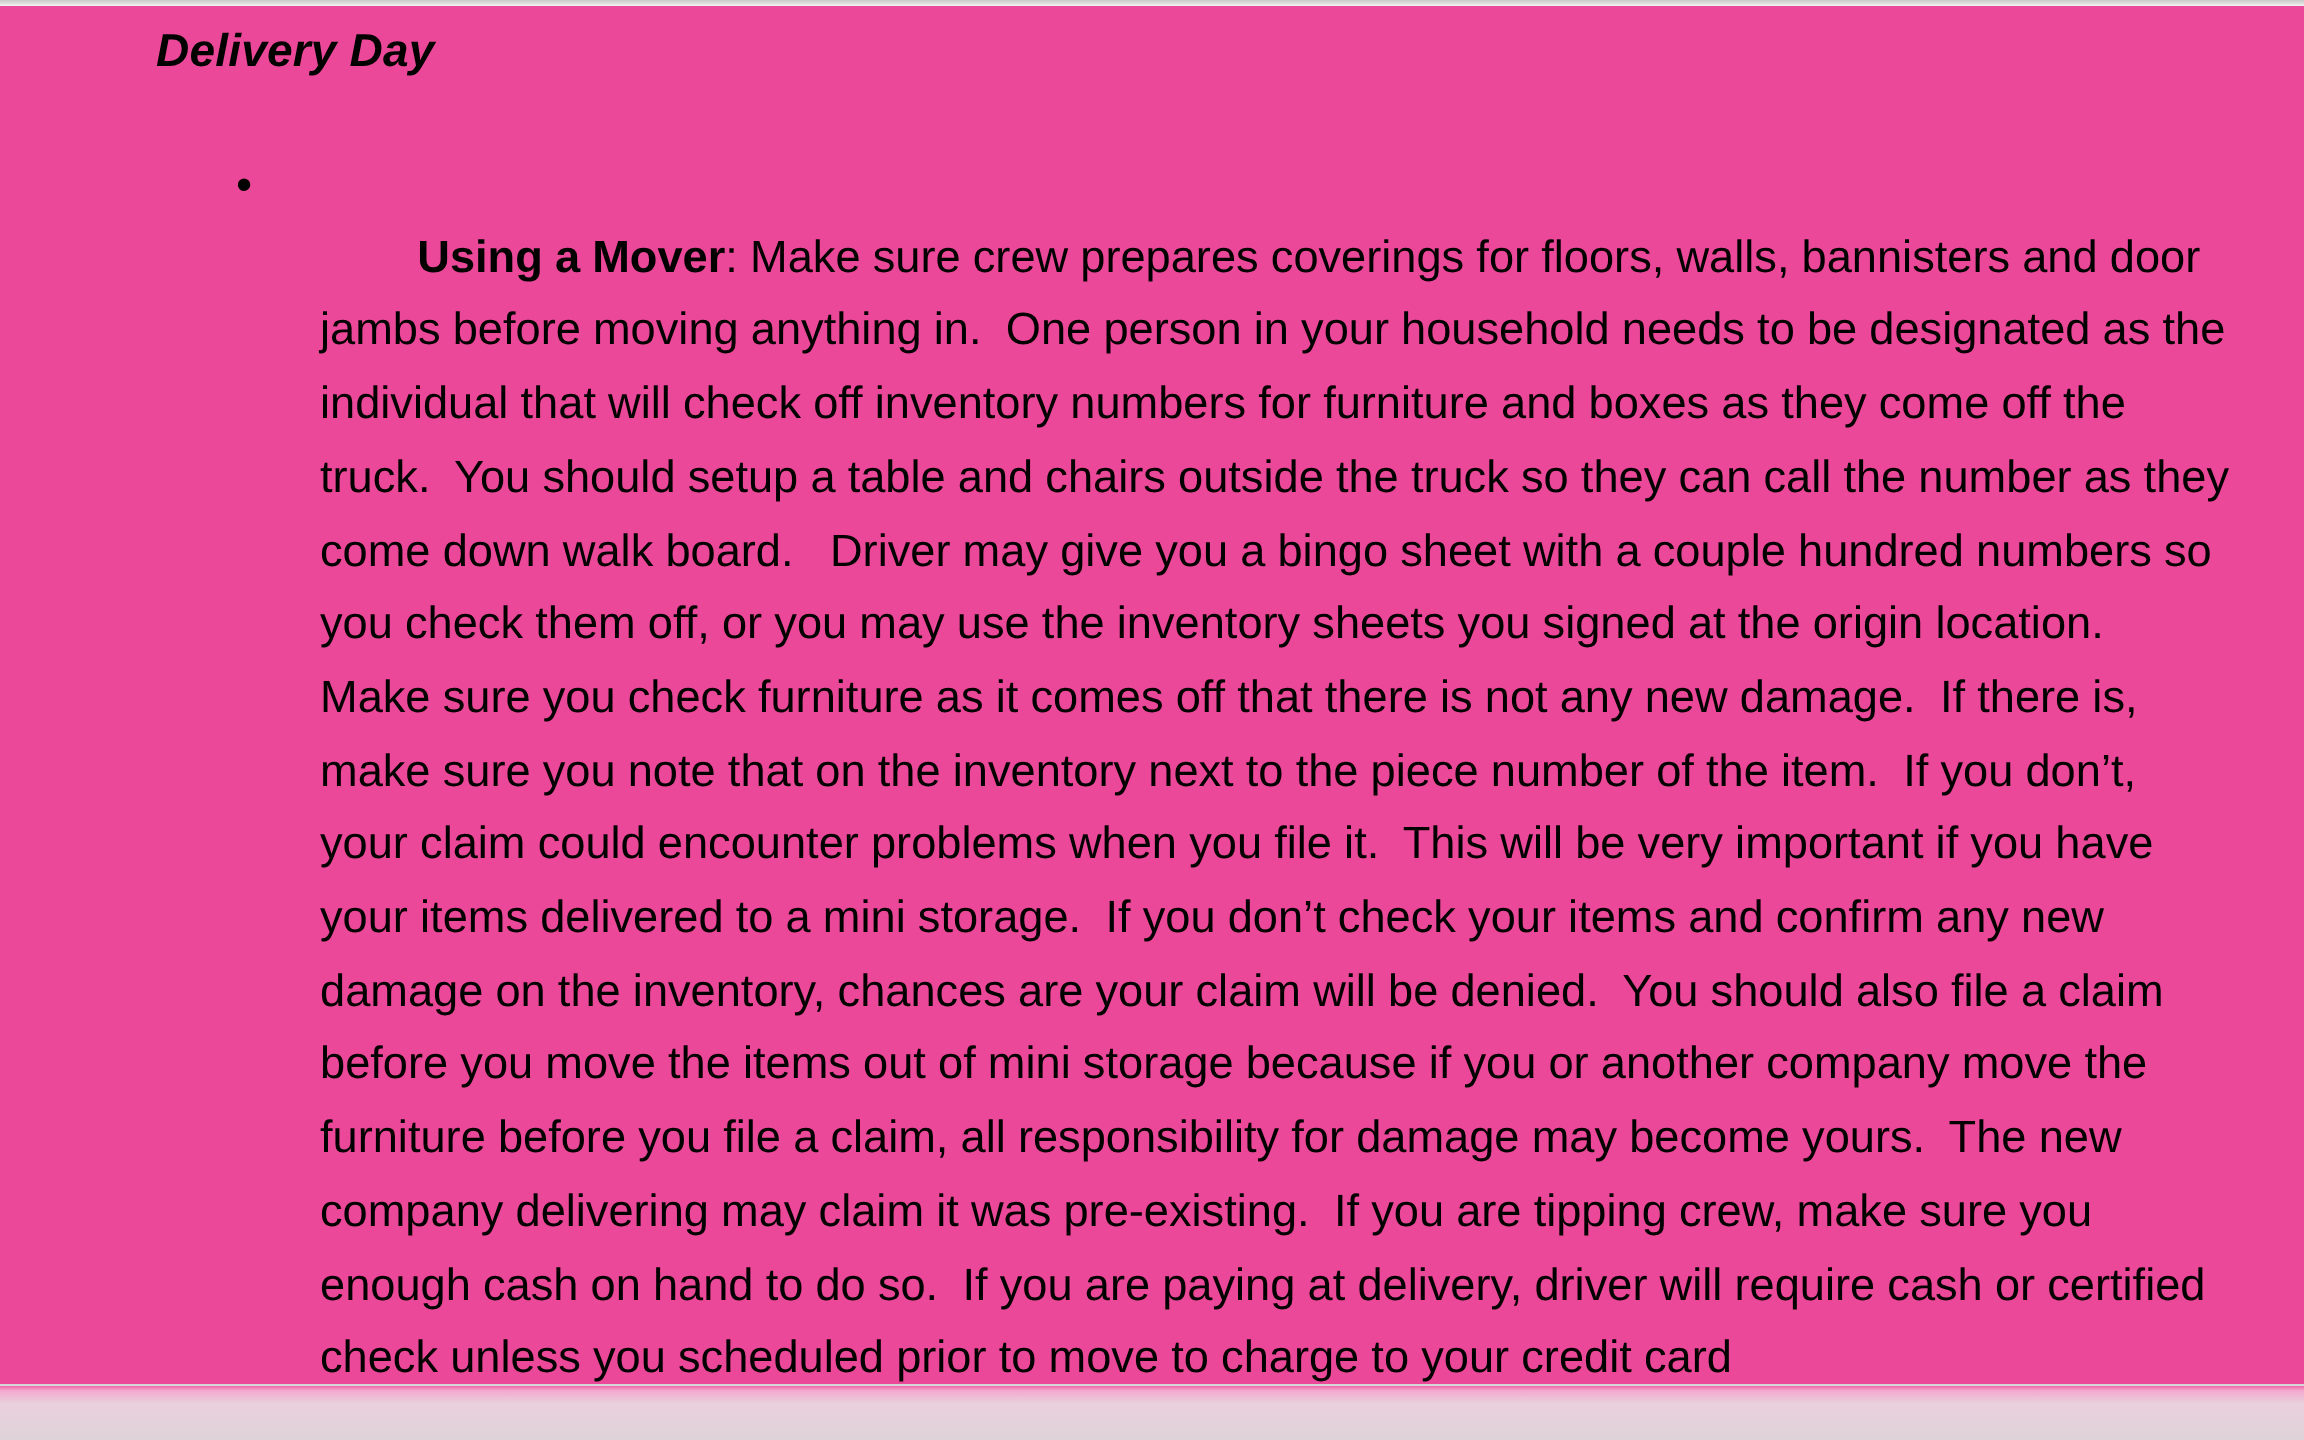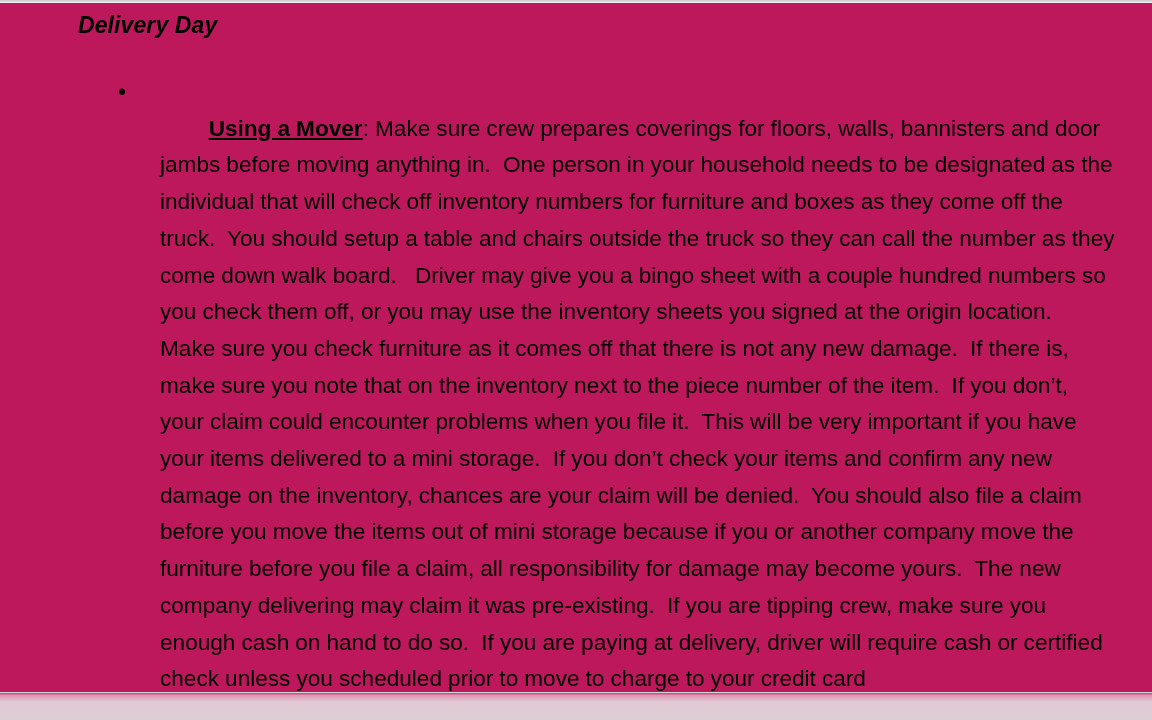--- a/index.html
+++ b/index.html
@@ -24,21 +24,21 @@
     height: 3px;
     background: linear-gradient(to bottom, #c9c9c9 0%, #dedede 55%, #f4f4f4 100%);
   }
 
   .page {
     position: absolute;
     top: 0;
     left: 0;
     width: 1152px;
     height: 720px;
-    background: #be185d;
+    background: #ec4899;
   }
 
   
   .doc-heading {
     position: absolute;
     left: 78px;
     top: 12px;
     font-size: 23px;
     font-weight: bold;
     font-style: italic;
@@ -71,21 +71,20 @@
     margin-left: 42px;
     font-size: 22.6px;
     line-height: 36.7px;
     color: #000000;
     text-align: left;
     white-space: pre-wrap;
     word-spacing: -0.2px;
   }
   .bullet-text .lead {
     font-weight: bold;
-    text-decoration: underline;
     text-underline-offset: 2px;
   }
 
   
   .bottom-band {
     position: absolute;
     left: 0;
     bottom: 0;
     width: 1152px;
     height: 28px;

